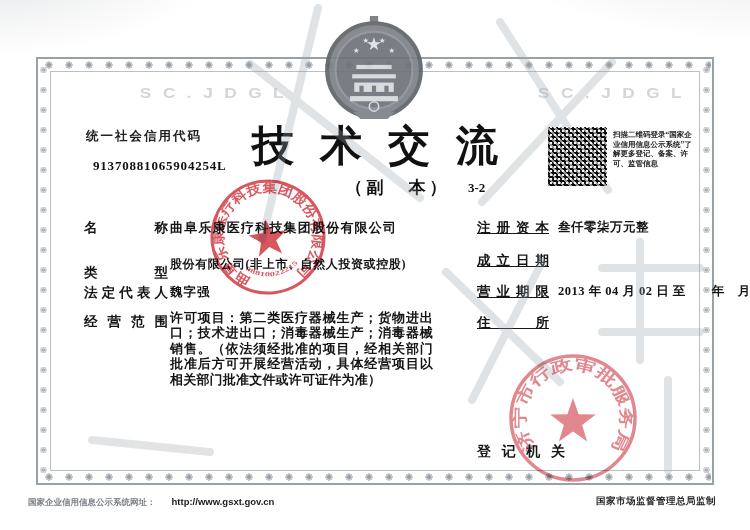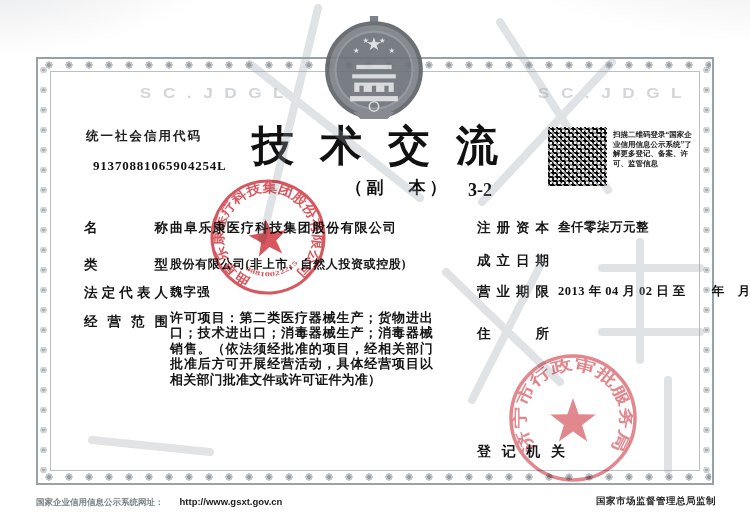--- a/index.html
+++ b/index.html
@@ -32,32 +32,32 @@
   .edge-right{right:0;}
 
   
   .emblem{left:322px;top:16px;width:104px;height:104px;z-index:4;filter:blur(.3px);opacity:.92;}
   .credit-label{left:86px;top:128px;font-size:12.5px;font-weight:700;letter-spacing:2px;color:#222;}
   .credit-value{left:93px;top:158px;font-size:13px;font-weight:700;letter-spacing:.8px;color:#111;}
   .title{left:0;top:118px;width:750px;text-align:center;font-size:42px;font-weight:700;
     letter-spacing:26px;text-indent:26px;color:#111;}
   .subtitle{left:0;top:176px;width:796px;text-align:center;font-size:17px;font-weight:700;
     letter-spacing:4px;color:#111;}
-  .copy-number{left:468px;top:180px;font-size:18px;font-weight:700;color:#111;}
+  .copy-number{left:468px;top:180px;font-size:13px;font-weight:700;color:#111;}
   .qr{left:548px;top:127px;width:59px;height:59px;z-index:3;filter:blur(.4px);
     background:
       repeating-linear-gradient(45deg, rgba(255,255,255,.55) 0 2px, rgba(255,255,255,0) 2px 5px),
       repeating-linear-gradient(90deg, rgba(10,10,10,.92) 0 2px, rgba(10,10,10,0) 2px 4px),
       repeating-linear-gradient(0deg, #0a0a0a 0 2px, #f2f2f2 2px 4px);}
   .qr-caption{left:613px;top:130px;width:84px;font-size:7.5px;line-height:9.6px;font-weight:700;color:#222;}
 
   
   .flabel{font-weight:700;font-size:13.5px;color:#161616;text-align:justify;text-align-last:justify;}
   .flabel.left{left:84px;width:84px;}
-  .flabel.right{left:477px;width:72px;}
+  .flabel.right{left:477px;width:72px;text-decoration:underline;}
   .fvalue{font-weight:700;color:#141414;}
   .v-name{left:170px;top:219px;font-size:13px;letter-spacing:1.2px;white-space:nowrap;}
   .v-type{left:170px;top:256px;font-size:12px;letter-spacing:.6px;white-space:nowrap;}
   .v-rep{left:170px;top:284px;font-size:12.5px;letter-spacing:1px;}
   .v-scope{left:170px;top:310px;width:263px;font-size:13px;line-height:15.4px;letter-spacing:.2px;text-align:justify;}
   .v-scope p{margin:0;}
   .v-capital{left:558px;top:219px;font-size:12.5px;letter-spacing:.5px;white-space:nowrap;}
   .v-estab{left:558px;top:252px;font-size:12.5px;letter-spacing:1.5px;white-space:nowrap;}
   .v-term{left:558px;top:283px;font-size:12.5px;letter-spacing:.5px;white-space:nowrap;}
   .v-address{left:558px;top:314px;font-size:12px;letter-spacing:.5px;white-space:nowrap;}
@@ -71,21 +71,21 @@
   .seal-authority{left:505px;top:350px;z-index:5;}
 
   
   .bleed-text{font-family:"Liberation Sans","DejaVu Sans",sans-serif;font-size:15px;font-weight:700;
     letter-spacing:10px;color:rgba(155,163,170,.45);transform:scaleX(1.15);z-index:1;}
   .bleed-1{left:150px;top:84px;}
   .bleed-2{left:548px;top:84px;}
   .hatch{left:0;top:0;z-index:1;pointer-events:none;filter:blur(.6px);}
 
   
-  .footer-web{left:28px;top:496px;font-size:8.5px;font-weight:700;white-space:nowrap;margin-left:8px;}
+  .footer-web{left:28px;top:496px;font-size:8.5px;font-weight:700;white-space:nowrap;}
   .footer-web .lbl{color:#7a7f84;margin-right:16px;}
   .footer-web .url{color:#1a1a1a;font-size:9.5px;font-family:"Liberation Sans","DejaVu Sans",sans-serif;}
   .footer-notice{left:358px;top:493px;width:250px;font-size:7.8px;line-height:9.8px;font-weight:700;color:#2a2a2a;}
   .footer-producer{left:596px;top:495px;font-size:9.5px;font-weight:700;color:#2a2a2a;letter-spacing:.5px;}
 </style>
 </head>
 <body>
 
 <div id="page">
 
@@ -146,40 +146,40 @@
   <div class="abs title">技术交流</div>
   <div class="abs subtitle">（副　本）</div>
   <div class="abs copy-number">3-2</div>
 
   <div class="abs qr"></div>
   <div class="abs qr-caption">扫描二维码登录“国家企业信用信息公示系统”了解更多登记、备案、许可、监管信息</div>
 
   <div class="abs flabel left" style="top:219px;">名称</div>
   <div class="abs fvalue v-name">曲阜乐康医疗科技集团股份有限公司</div>
 
-  <div class="abs flabel left" style="top:256px;">类型</div>
+  <div class="abs flabel left" style="top:264px;">类型</div>
   <div class="abs fvalue v-type">股份有限公司(非上市、自然人投资或控股)</div>
 
   <div class="abs flabel left" style="top:284px;">法定代表人</div>
   <div class="abs fvalue v-rep">魏字强</div>
 
   <div class="abs flabel left" style="top:313px;">经营范围</div>
   <div class="abs fvalue v-scope">
     <p>许可项目：第二类医疗器械生产；货物进出口；技术进出口；消毒器械生产；消毒器械销售。（依法须经批准的项目，经相关部门批准后方可开展经营活动，具体经营项目以相关部门批准文件或许可证件为准）</p>
   </div>
 
   <div class="abs flabel right" style="top:219px;">注册资本</div>
   <div class="abs fvalue v-capital">叁仟零柒万元整</div>
 
   <div class="abs flabel right" style="top:252px;">成立日期</div>
 
   <div class="abs flabel right" style="top:283px;">营业期限</div>
   <div class="abs fvalue v-term">2013 年 04 月 02 日 至　　年　月　日</div>
 
-  <div class="abs flabel right" style="top:314px;margin-top:11px;">住所</div>
+  <div class="abs flabel right" style="top:314px;">住所</div>
 
   <div class="abs registrar-label">登记机关</div>
 
   <svg class="abs seal seal-company" width="130" height="130" viewBox="0 0 130 130">
     <g stroke="#cf2d37" fill="#cf2d37" opacity="0.8">
       <circle cx="65" cy="65" r="56" fill="none" stroke-width="3"></circle>
       <path id="ringA" d="M 65,110 A 45,45 0 1 1 65.01,110" fill="none" stroke="none"></path>
       <text font-size="12.5" font-weight="bold" stroke="none">
         <textPath href="#ringA" startOffset="24" textLength="235" lengthAdjust="spacingAndGlyphs">曲阜乐康医疗科技集团股份有限公司</textPath>
       </text>

